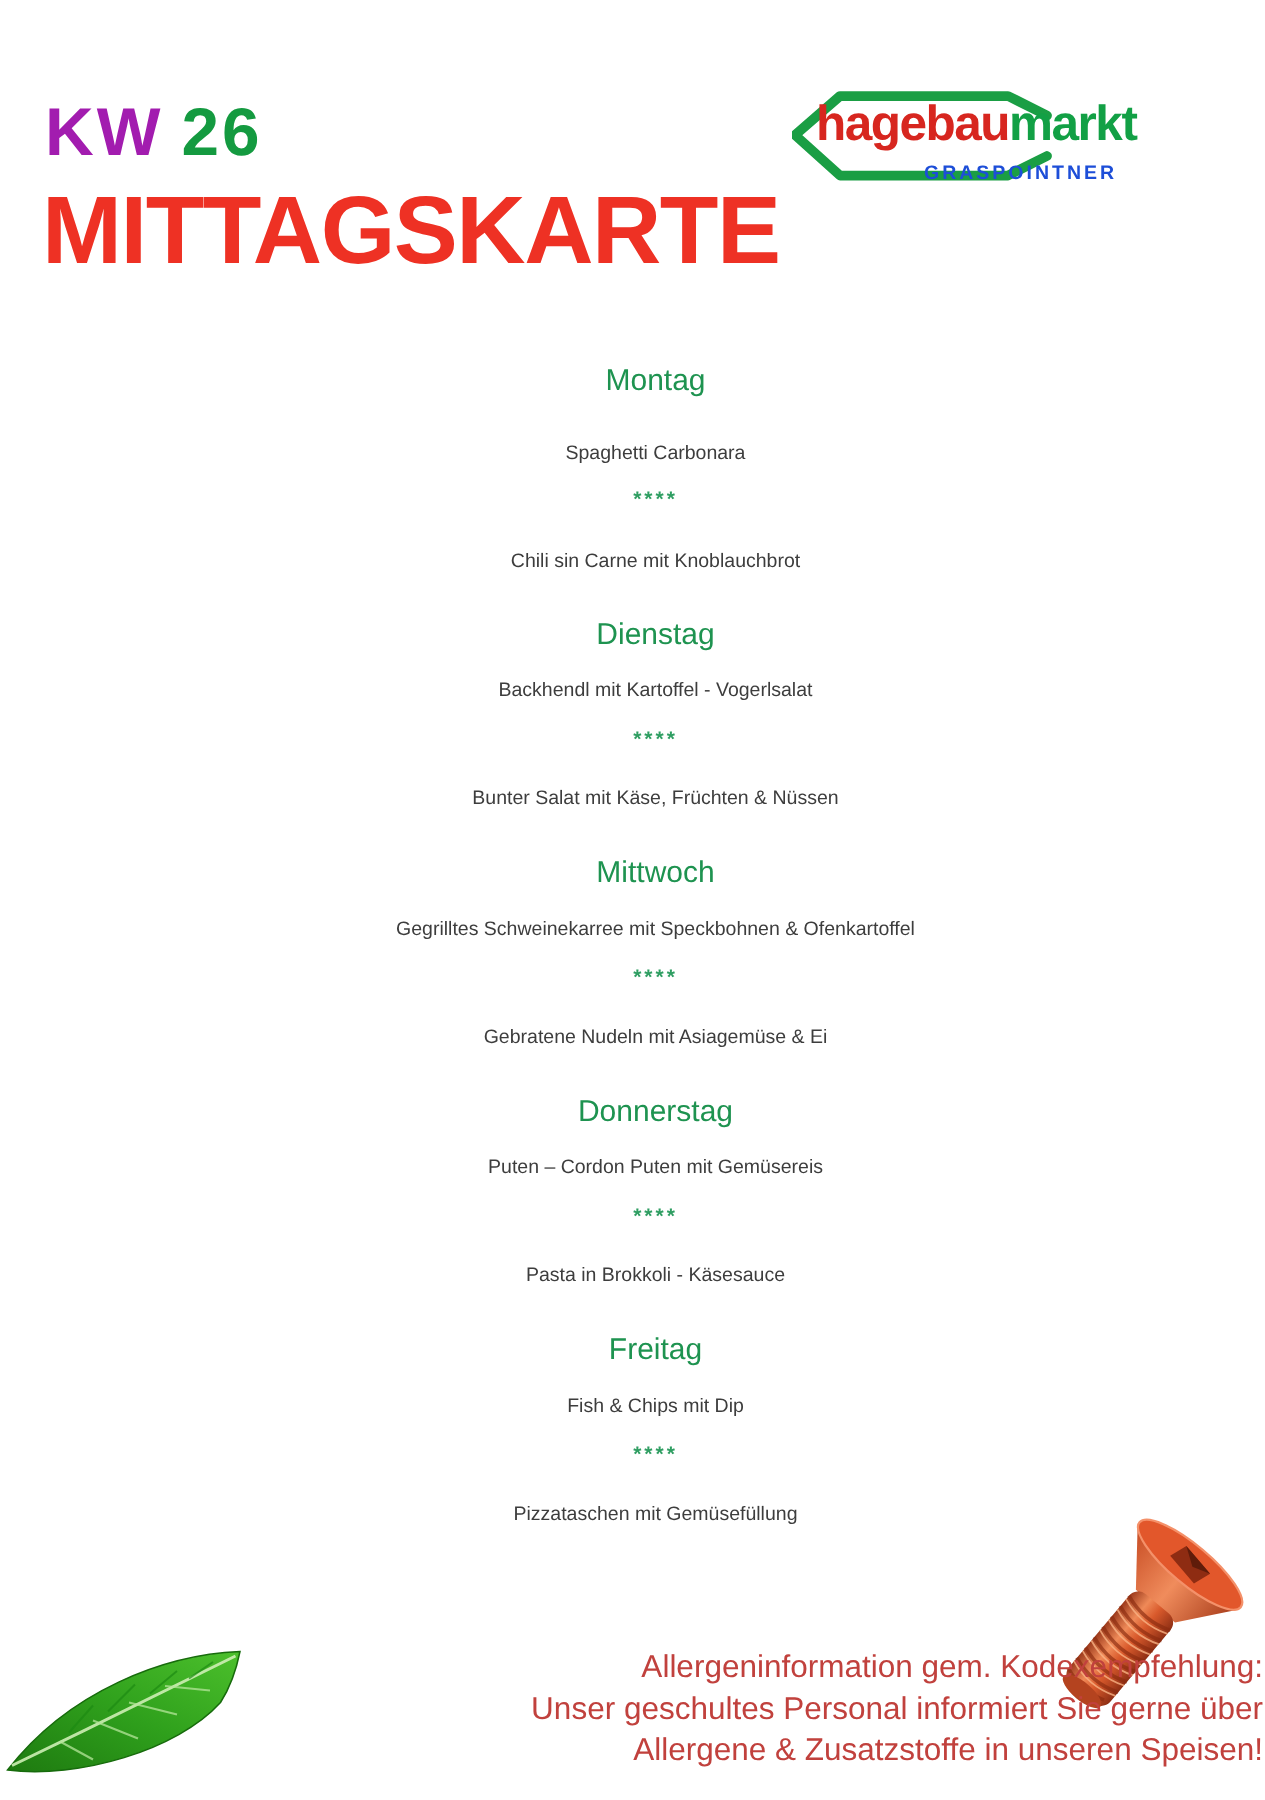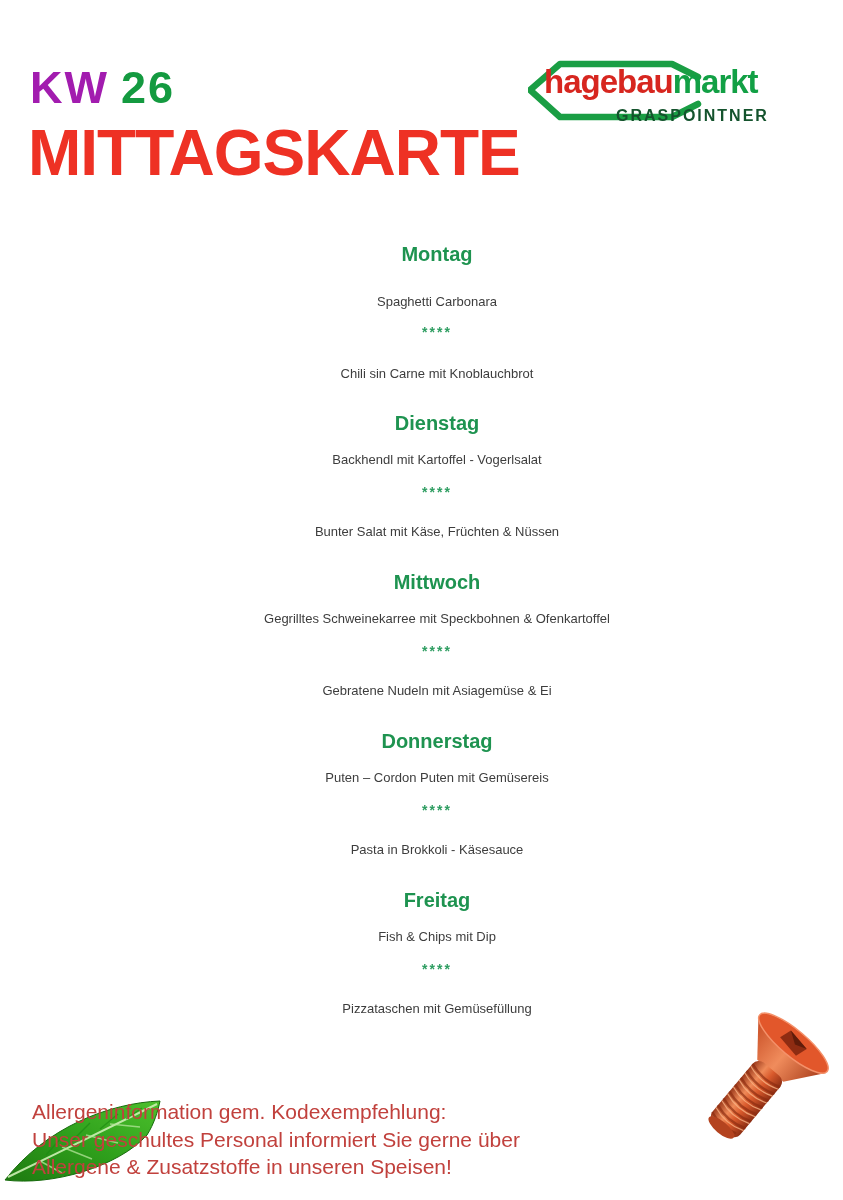--- a/index.html
+++ b/index.html
@@ -30,52 +30,52 @@
   .logo-hex{position:absolute;left:0;top:2px;}
   .logo-wordmark{
     position:absolute;left:16px;top:5px;
     font-size:33px;font-weight:bold;letter-spacing:-1px;
     white-space:nowrap;
   }
   .logo-word-red{color:#d7261f;}
   .logo-word-green{color:#12a045;}
   .logo-subtitle{
     position:absolute;left:88px;top:49px;
-    font-size:16px;font-weight:bold;letter-spacing:2px;
-    color:#14532d;white-space:nowrap;
+    font-size:13px;font-weight:bold;letter-spacing:2px;
+    color:#1d4ed8;white-space:nowrap;
   }
 
   
   .menu{
     position:absolute;left:32px;top:242px;width:810px;
     text-align:center;
   }
   .day-section{margin-bottom:25px;}
   .day-section.first{margin-bottom:24px;}
   .day-name{
     height:24px;line-height:24px;margin-bottom:12px;
-    font-size:20px;font-weight:bold;color:#1e9350;
+    font-size:20px;font-weight:normal;color:#1e9350;
   }
   .day-section.first .day-name{margin-bottom:23px;}
   .dish{
     height:26px;line-height:26px;
     font-size:13px;color:#3d3d3d;
   }
   .dish-first{margin-bottom:10px;}
   .day-section.first .dish-first{margin-bottom:8px;}
   .stars{
     height:18px;line-height:18px;margin-bottom:18px;
     font-size:14px;font-weight:bold;letter-spacing:2px;color:#2f9e62;
   }
   .day-section.first .stars{margin-bottom:20px;}
 
   
   .allergen{
     position:absolute;left:32px;top:1098px;width:810px;
-    text-align:left;
+    text-align:right;
     font-size:21px;line-height:27.5px;color:#c1413d;
   }
   .leaf{position:absolute;left:0px;top:1093px;}
   .screw{position:absolute;left:680px;top:1003px;}
 </style>
 </head>
 <body>
 
 <div class="page">
 

